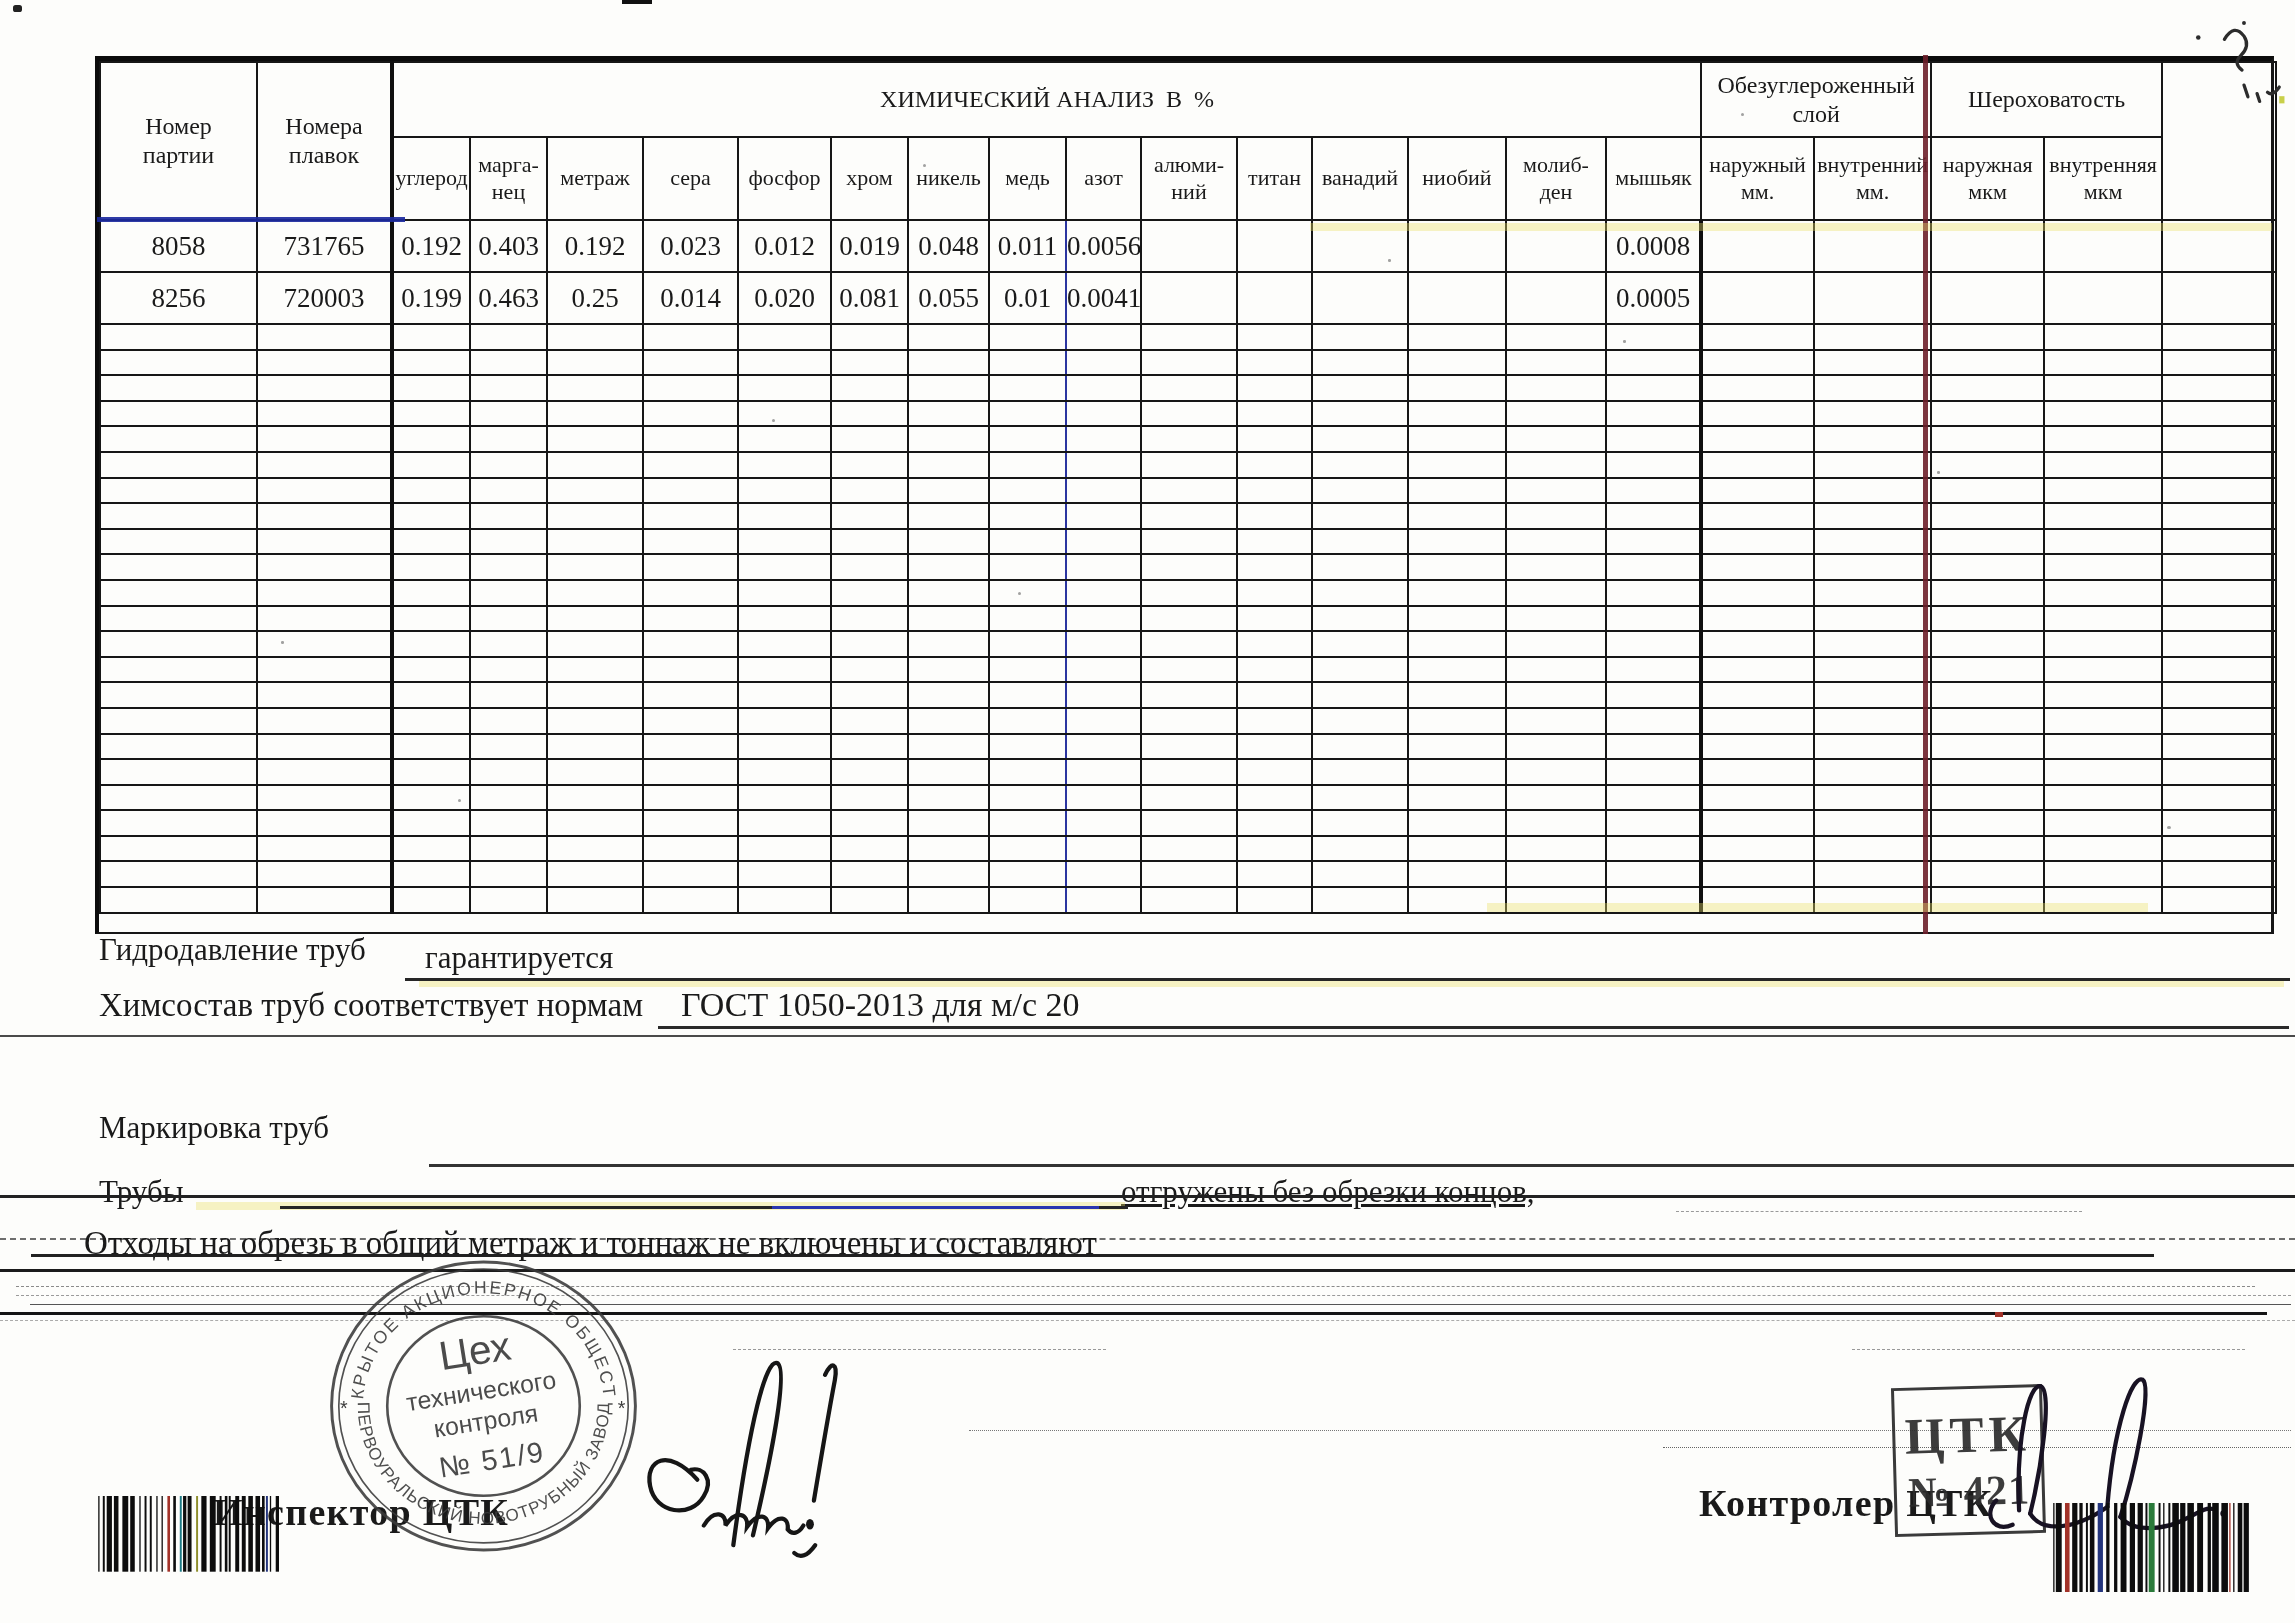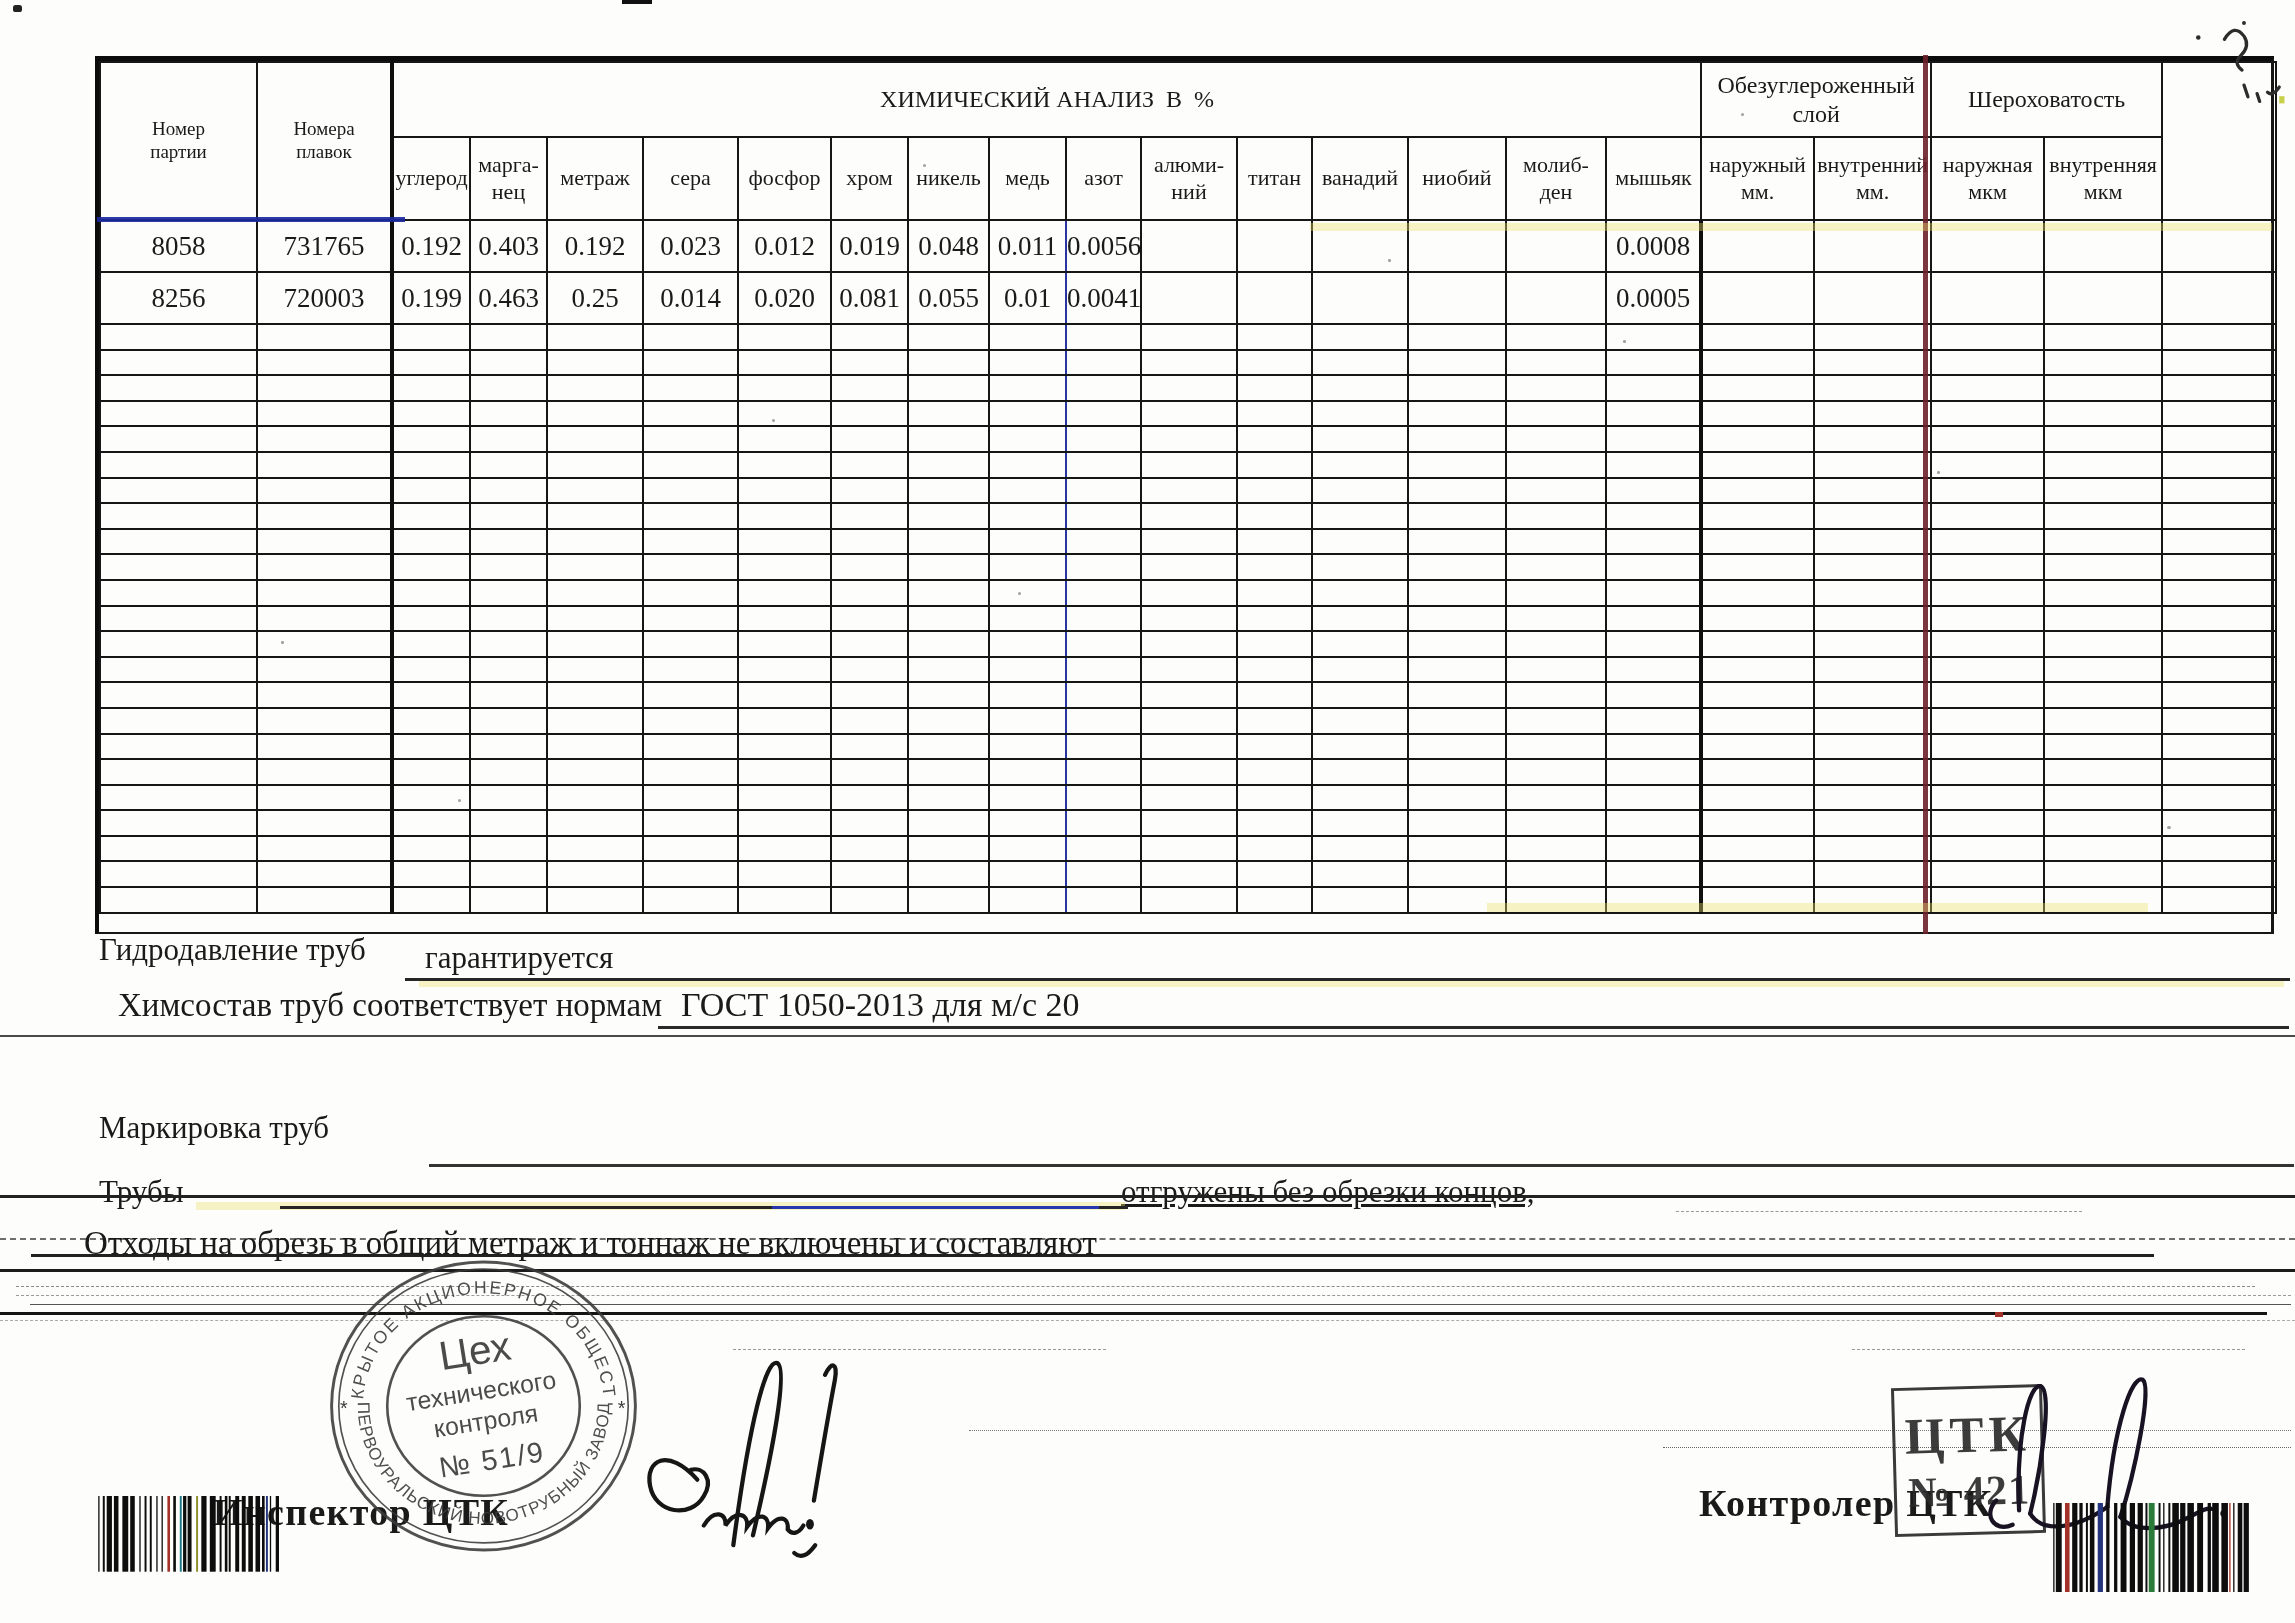--- a/index.html
+++ b/index.html
@@ -11,21 +11,21 @@
              border-top:5.9px solid #0c0c0c;border-left:4.6px solid #0c0c0c;
              border-right:3.9px solid #161616;border-bottom:2.6px solid #161616;
              box-sizing:content-box;}
   table.an{border-collapse:collapse;table-layout:fixed;width:2172px;}
   table.an td{border:2px solid #161616;padding:0;text-align:center;vertical-align:middle;
               overflow:hidden;white-space:pre-line;}
   thead td{font-size:22px;line-height:1.2;border-bottom:4.6px solid #0f0f0f;}
   tr.hA td{height:73px;}
   tr.hB td{height:81px;}
   tr.hA td.group{border-bottom:2px solid #161616;font-size:24px;}
-  td.c-batch,td.c-melt{font-size:19px;}
+  td.c-batch,td.c-melt{font-size:24px;}
   td.c-melt{border-right:4.6px solid #0f0f0f !important;}
   tbody td{font-size:27px;}
   tr.dr td{height:50px;margin-top:32px;}
   tr.er td{height:23.6px;}
   tbody td:nth-child(2){border-right:4.6px solid #0f0f0f;}
   tbody td:nth-child(10){border-right:2.6px solid #2b35a0;}
   tbody td:nth-child(17){border-right:4.6px solid #0f0f0f;}
 
   .maroon-line{position:absolute;left:1824px;top:-5.9px;width:4.6px;height:879px;
                background:#6d1f2a;opacity:.9;}
@@ -730,21 +730,21 @@
     <div class="maroon-line"></div>
     <div class="ystreak" style="left:1211px;top:162px;width:962px;height:7.9px;"></div>
     <div class="ystreak" style="left:1388px;top:842px;width:661px;height:9.2px;"></div>
   </div>
 
   <span class="txt f48" style="left:99px;top:932px;">Гидродавление труб</span>
   <span class="txt f48" style="left:425px;top:940px;">гарантируется</span>
   <div class="ln" style="left:405px;top:978px;width:1885px;height:2.6px;background:#262626;"></div>
   <div class="ystreak" style="left:419px;top:981px;width:1865px;height:5.9px;"></div>
 
-  <span class="txt f50" style="left:99px;top:987px;margin-left:19px;">Химсостав труб соответствует нормам</span>
+  <span class="txt f50" style="left:99px;top:987px;">Химсостав труб соответствует нормам</span>
   <span class="txt f52" style="left:681px;top:986px;">ГОСТ 1050-2013 для м/с 20</span>
   <div class="ln" style="left:658px;top:1026px;width:1631px;height:2.6px;background:#2a2a2a;"></div>
   <div class="ln" style="left:0px;top:1035px;width:2295px;height:2px;background:#4a4a4a;"></div>
 
   <span class="txt f48" style="left:99px;top:1110px;">Маркировка труб</span>
   <div class="ln" style="left:429px;top:1164px;width:1865px;height:2.6px;background:#333;"></div>
 
   <span class="txt f48" style="left:99px;top:1174px;">Трубы</span>
   <span class="txt f48" style="left:1121px;top:1174px;text-decoration:underline;">отгружены без обрезки концов,</span>
   <div class="ln" style="left:0px;top:1195px;width:2295px;height:2.6px;background:#222;"></div>

